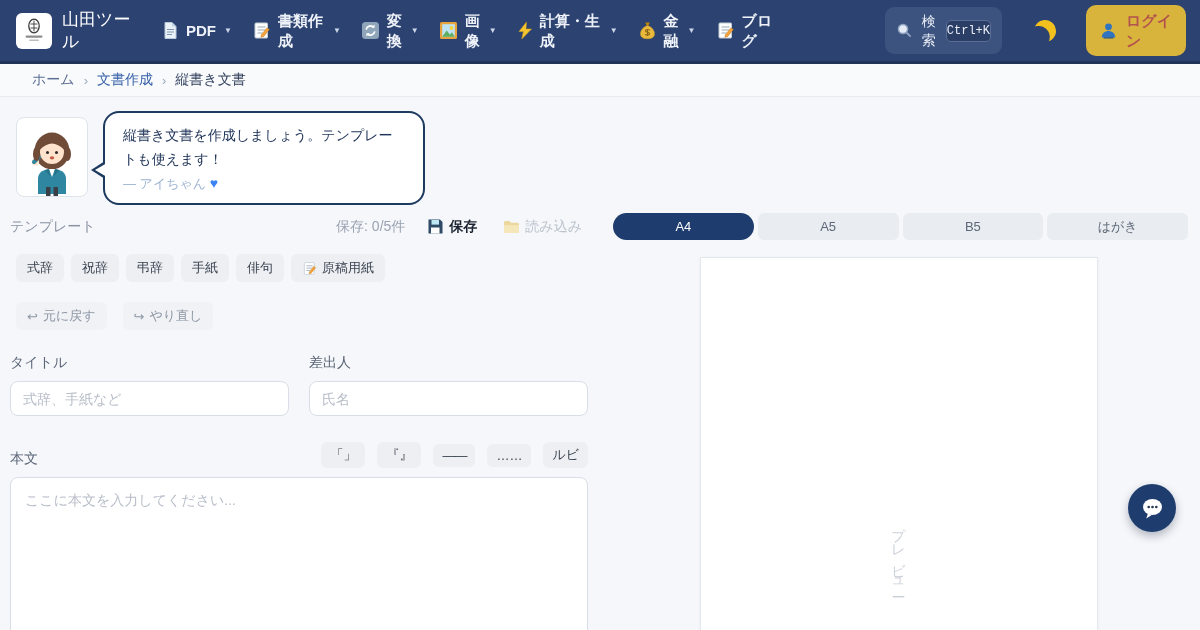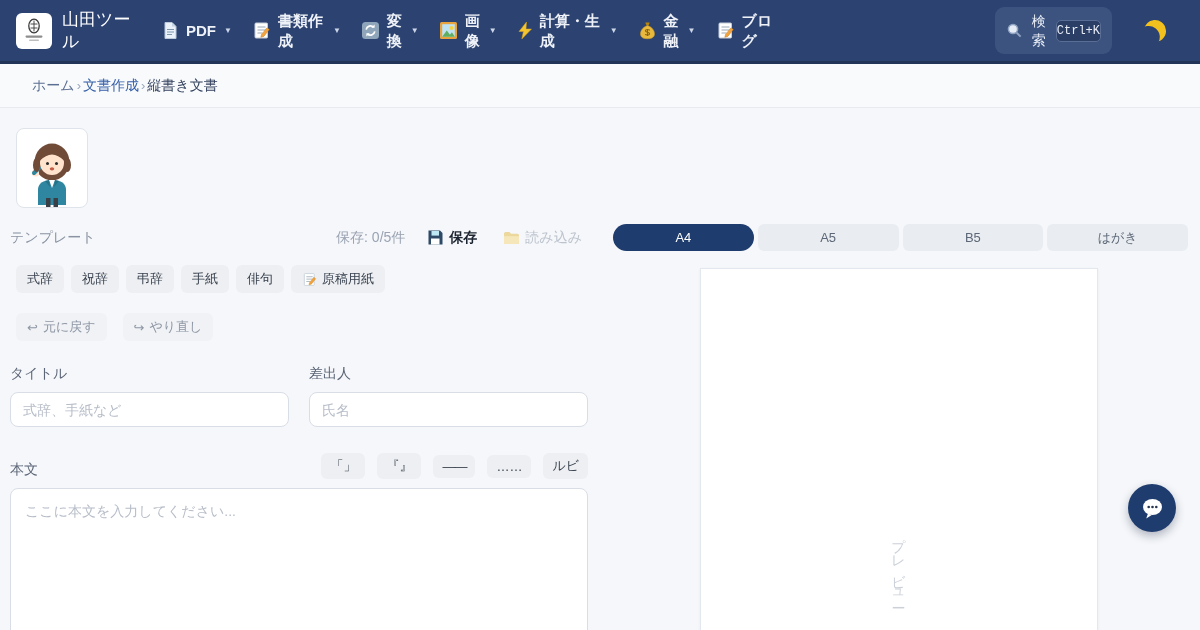--- a/index.html
+++ b/index.html
@@ -38,22 +38,22 @@
 
   .moon { width:22px; height:22px; border-radius:50%; margin:0 20px 0 22px;
     box-shadow:inset -7px 5px 0 0 #f2c11e; transform:rotate(-8deg); cursor:pointer; flex:0 0 auto; }
 
   .login-btn { background:#d9b43c; border:none; border-radius:10px; padding:6px 13px;
     display:flex; align-items:center; gap:8px; cursor:pointer; }
   .login-btn .lbl { width:47px; color:#b3524f; font-size:15px; font-weight:bold;
     line-height:1.3; word-break:break-all; text-align:left; }
 
   
-  .breadcrumb { height:44px; background:#f8fafc; border-bottom:1px solid #e7ebf0;
-    display:flex; align-items:center; gap:2px; padding-left:32px; font-size:14px; }
+  .breadcrumb { height:33px; background:#f8fafc; border-bottom:1px solid #e7ebf0;
+    display:flex; align-items:center; gap:9px; padding-left:32px; font-size:14px; }
   .bc-link { color:#5c6f93; cursor:pointer; }
   .bc-link.accent { color:#3760a8; }
   .bc-sep { color:#9aa7bd; font-size:13px; }
   .bc-current { color:#33415e; }
 
   
   .hero { display:flex; align-items:flex-start; gap:15px; padding:10px 0 0 16px; height:104px; }
   .avatar-card { width:72px; height:80px; background:#fff; border:1px solid #dfe4ea;
     border-radius:8px; overflow:hidden; display:flex; align-items:flex-end; justify-content:center; }
   .bubble { position:relative; width:322px; background:#fff; border:2px solid #1d3a5f;
@@ -229,20 +229,30 @@
         <circle cx="7" cy="7" r="4.6" fill="#e6ecf5" stroke="#8fa3c2" stroke-width="1.5"></circle>
         <line x1="10.6" y1="10.6" x2="14.6" y2="14.6" stroke="#8fa3c2" stroke-width="2"></line>
       </svg>
     </span>
     <span class="lbl">検索</span>
     <span class="kbd">Ctrl+K</span>
   </div>
 
   <span class="moon"></span>
 
+  <button class="login-btn">
+    <span>
+      <svg width="19" height="19" viewBox="0 0 19 19">
+        <circle cx="9.5" cy="5.8" r="3.4" fill="#2f74c0"></circle>
+        <path d="M2.8 16.5c0-4.2 3.1-6.4 6.7-6.4s6.7 2.2 6.7 6.4z" fill="#2f74c0"></path>
+        <rect x="4.5" y="16.2" width="10" height="1.4" rx=".7" fill="#24508a"></rect>
+      </svg>
+    </span>
+    <span class="lbl">ログイン</span>
+  </button>
 </header>
 
 <div class="breadcrumb">
   <span class="bc-link">ホーム</span>
   <span class="bc-sep">›</span>
   <span class="bc-link accent">文書作成</span>
   <span class="bc-sep">›</span>
   <span class="bc-current">縦書き文書</span>
 </div>
 
@@ -260,20 +270,27 @@
       <circle cx="35.5" cy="28.5" r="1.5" fill="#2b2b2b"></circle>
       <ellipse cx="31" cy="33.8" rx="2.2" ry="1.6" fill="#c25a44"></ellipse>
       <path d="M17 70 L17 55 Q17 45 31 45 Q45 45 45 55 L45 70 Z" fill="#2f86a0"></path>
       <path d="M28 45 L34 45 L31 53 Z" fill="#ffffff"></path>
       <path d="M24 46 L28 45 L29 52 Z" fill="#257286"></path>
       <path d="M38 46 L34 45 L33 52 Z" fill="#257286"></path>
       <rect x="25" y="63" width="4.5" height="9" fill="#3a3f46"></rect>
       <rect x="32.5" y="63" width="4.5" height="9" fill="#3a3f46"></rect>
     </svg>
   </div>
+  <div class="bubble">
+    <div class="msg">縦書き文書を作成しましょう。テンプレートも使えます！</div>
+    <div class="who">
+      <span>— アイちゃん</span>
+      <span class="heart">♥</span>
+    </div>
+  </div>
 </section>
 
 <div class="main">
 
   <div class="col-left">
 
     <div class="controls-row">
       <span class="sec-label">テンプレート</span>
       <span class="spacer"></span>
       <span class="saved-count">保存: 0/5件</span>

